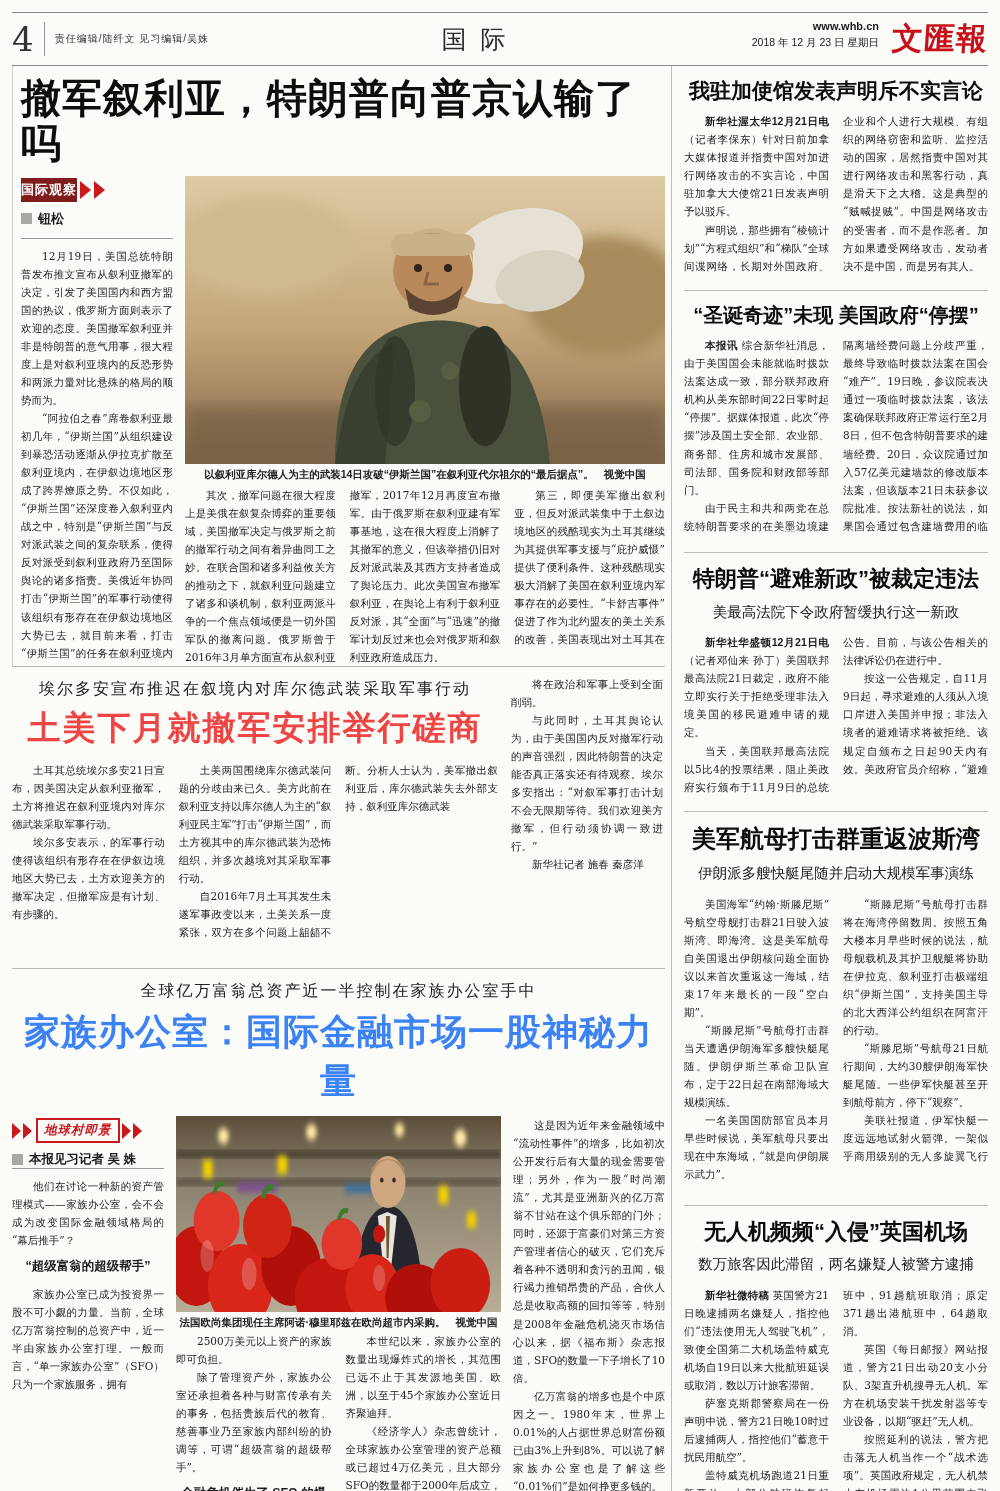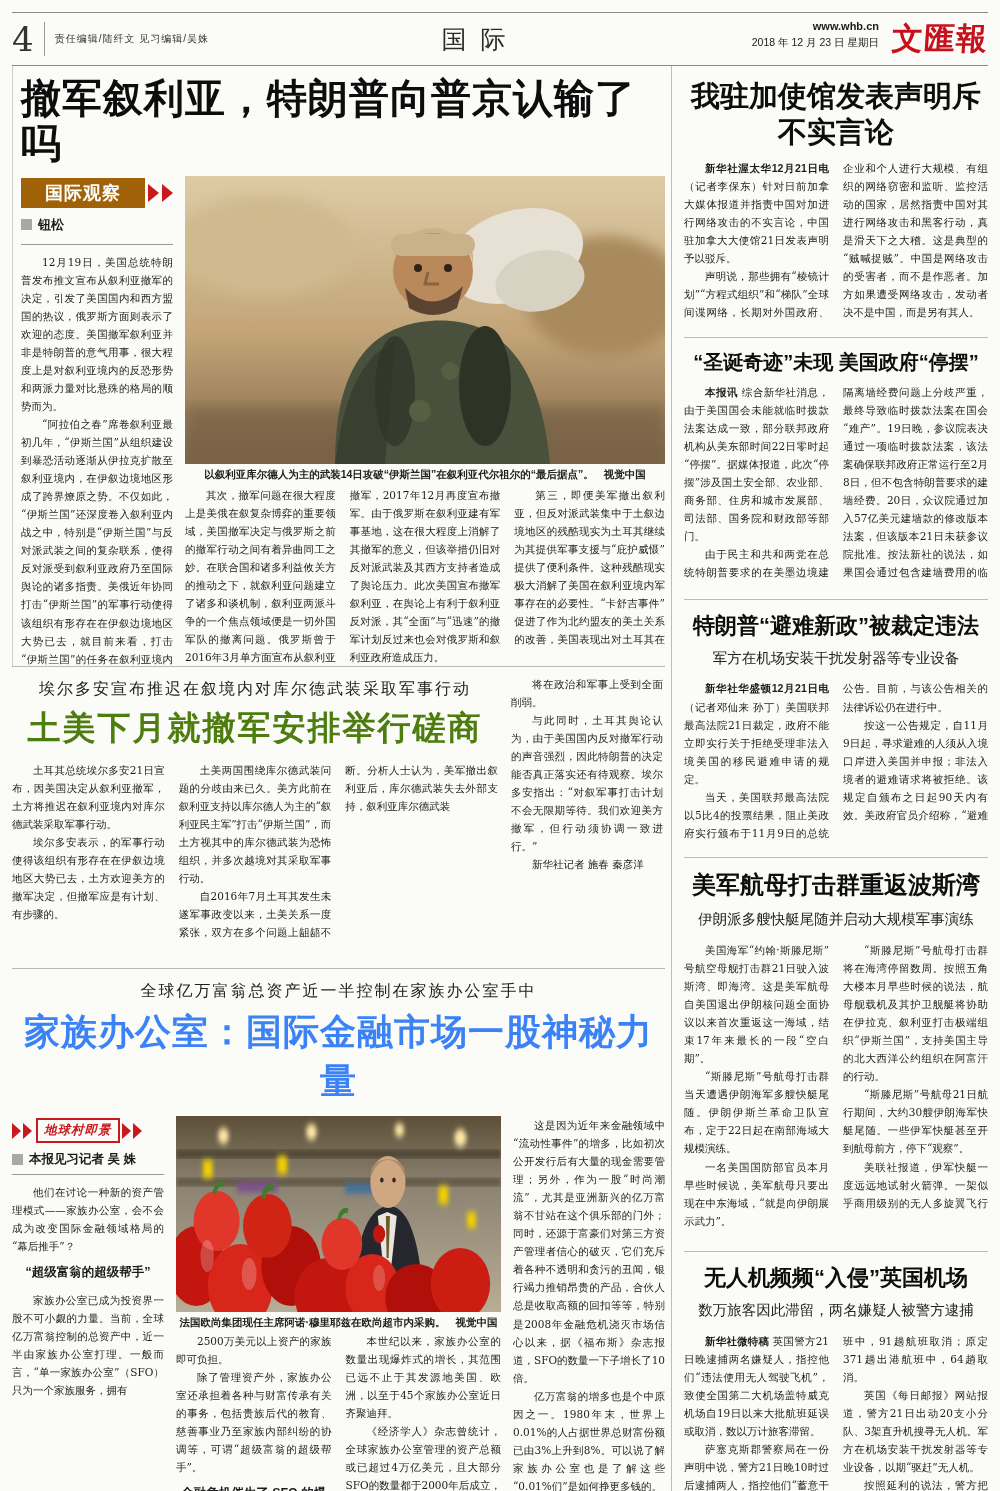--- a/index.html
+++ b/index.html
@@ -30,60 +30,60 @@
   p.inline-subhead{text-indent:0;text-align:center;font-weight:bold;font-size:12.5px;
         font-family:"Liberation Sans",sans-serif;margin:7px 0;}
   .caption{font-size:10.5px;font-weight:bold;text-align:center;padding:4px 0 2px;color:#222;}
   .caption .credit{margin-left:10px;}
   
   .article-a{height:600px;overflow:hidden;border-left:1px solid #cfcfc9;padding-left:8px;}
   .article-a h1{font-size:40px;font-weight:900;letter-spacing:1px;margin:10px 0 10px;color:#0d0d0d;line-height:1.12;}
   .a-body{display:flex;height:522px;overflow:hidden;}
   .a-col1{width:152px;flex:none;}
   .tag-red{display:flex;align-items:center;margin:2px 0 8px;}
-  .tag-box{background:#a16207;color:#fff;font-size:18px;font-weight:bold;padding:3px 24px;letter-spacing:1px;}
+  .tag-box{background:#7f1d1d;color:#fff;font-size:13px;font-weight:bold;padding:3px 0;letter-spacing:1px;}
   .chev{width:0;height:0;border-top:9px solid transparent;border-bottom:9px solid transparent;
         border-left:11px solid #c8191f;margin-left:3px;}
   .byline{display:flex;align-items:center;gap:6px;font-size:13px;font-weight:bold;
           border-bottom:1px solid #999;padding-bottom:10px;margin-bottom:8px;}
   .sq{width:11px;height:11px;background:#a9a9a4;display:inline-block;}
   .a-col1 .col-text{height:430px;overflow:hidden;}
   .a-main{flex:1;padding-left:12px;display:flex;flex-direction:column;}
   .photo-frame{background:#d7c7a6;overflow:hidden;}
   .photo-a{height:288px;}
   .a-cols{column-count:3;column-gap:14px;column-fill:auto;height:196px;overflow:hidden;margin-top:2px;}
   
   .article-b{height:293px;overflow:hidden;border-top:1px solid #b9b9b3;padding-top:8px;display:flex;}
   .b-left{width:486px;flex:none;}
   .kicker{font-size:16px;text-align:center;letter-spacing:2px;margin:4px 0 2px;color:#222;}
-  .article-b h2{font-size:33px;font-weight:900;text-align:center;letter-spacing:2px;margin:6px 0 10px;color:#4d7c0f;}
+  .article-b h2{font-size:33px;font-weight:900;text-align:center;letter-spacing:2px;margin:6px 0 10px;color:#ef4444;}
   .b-cols{column-count:3;column-gap:14px;column-fill:auto;height:190px;overflow:hidden;}
   .b-side{width:152px;margin-left:13px;height:276px;overflow:hidden;}
   
   .article-c{height:536px;overflow:hidden;border-top:1px solid #b9b9b3;padding-top:8px;}
   .article-c h2{font-size:36px;font-weight:900;text-align:center;letter-spacing:1px;margin:6px 0 10px;color:#3b82f6;}
   .c-body{display:flex;height:438px;overflow:hidden;}
   .c-col1{width:152px;flex:none;}
   .globe-tag{display:flex;align-items:center;margin:2px 0 8px;}
   .gchev{width:0;height:0;border-top:8px solid transparent;border-bottom:8px solid transparent;
          border-left:9px solid #c8191f;margin-right:2px;}
   .globe-box{border:2px solid #c8191f;color:#c8191f;font-weight:bold;font-size:12.5px;
              padding:2px 6px;font-style:italic;letter-spacing:1px;white-space:nowrap;margin:0 2px;}
   .byline2{display:flex;align-items:center;gap:6px;font-size:12.5px;font-weight:bold;
-           border-bottom:1px solid #999;padding-bottom:6px;margin-bottom:8px;}
+           border-bottom:1px solid #999;margin-bottom:8px;}
   .c-col1 .col-text{height:360px;overflow:hidden;}
   .c-mid{flex:1;padding:0 12px;display:flex;flex-direction:column;}
   .photo-c{height:196px;}
   .c-cols{column-count:2;column-gap:14px;column-fill:auto;height:206px;overflow:hidden;}
   .c-col4{width:152px;flex:none;height:438px;overflow:hidden;}
   
   .r-art{border-bottom:1px solid #bdbdb8;padding:8px 0 10px;}
   .r-art:last-child{border-bottom:none;}
   .r-art h3{text-align:center;font-weight:900;color:#0d0d0d;margin:4px 0 8px;line-height:1.25;}
-  .r1 h3{font-size:29px;}.r2 h3{font-size:20px;}.r3 h3{font-size:22px;}
+  .r1 h3{font-size:21px;}.r2 h3{font-size:20px;}.r3 h3{font-size:22px;}
   .r4 h3{font-size:24px;}.r5 h3{font-size:22px;}
   .r-sub{font-size:14.5px;text-align:center;margin:0 6px 10px;line-height:1.55;color:#222;}
   .r-body{column-count:2;column-gap:14px;column-fill:auto;overflow:hidden;}
   .rb1{height:168px;}.rb2{height:206px;}.rb3{height:168px;}.rb4{height:300px;}.rb5{height:238px;}
 </style>
 </head>
 <body>
 
 <div class="page">
 
@@ -305,21 +305,21 @@
       <section class="r-art r2">
         <h3>“圣诞奇迹”未现  美国政府“停摆”</h3>
         <div class="cols r-body rb2">
             <p><b>本报讯</b>  综合新华社消息，由于美国国会未能就临时拨款法案达成一致，部分联邦政府机构从美东部时间22日零时起“停摆”。据媒体报道，此次“停摆”涉及国土安全部、农业部、商务部、住房和城市发展部、司法部、国务院和财政部等部门。</p>
             <p>由于民主和共和两党在总统特朗普要求的在美墨边境建隔离墙经费问题上分歧严重，最终导致临时拨款法案在国会“难产”。19日晚，参议院表决通过一项临时拨款法案，该法案确保联邦政府正常运行至2月8日，但不包含特朗普要求的建墙经费。20日，众议院通过加入57亿美元建墙款的修改版本法案，但该版本21日未获参议院批准。按法新社的说法，如果国会通过包含建墙费用的临时拨款法案，那将是“圣诞节奇迹”。</p>
           </div>
       </section>
 
       <section class="r-art r3">
         <h3>特朗普“避难新政”被裁定违法</h3>
-        <p class="r-sub">军方在机场安装干扰发射器等专业设备</p>
+        <p class="r-sub">美最高法院下令政府暂缓执行这一新政</p>
         <div class="cols r-body rb3">
             <p><b>新华社华盛顿12月21日电</b>（记者邓仙来 孙丁）美国联邦最高法院21日裁定，政府不能立即实行关于拒绝受理非法入境美国的移民避难申请的规定。</p>
             <p>当天，美国联邦最高法院以5比4的投票结果，阻止美政府实行颁布于11月9日的总统公告。目前，与该公告相关的法律诉讼仍在进行中。</p>
             <p>按这一公告规定，自11月9日起，寻求避难的人须从入境口岸进入美国并申报；非法入境者的避难请求将被拒绝。该规定自颁布之日起90天内有效。美政府官员介绍称，“避难新政”主要针对大批通过墨西哥北上赴美的中美洲移民。</p>
           </div>
       </section>
 
       <section class="r-art r4">
         <h3>美军航母打击群重返波斯湾</h3>
         <p class="r-sub">伊朗派多艘快艇尾随并启动大规模军事演练</p>

